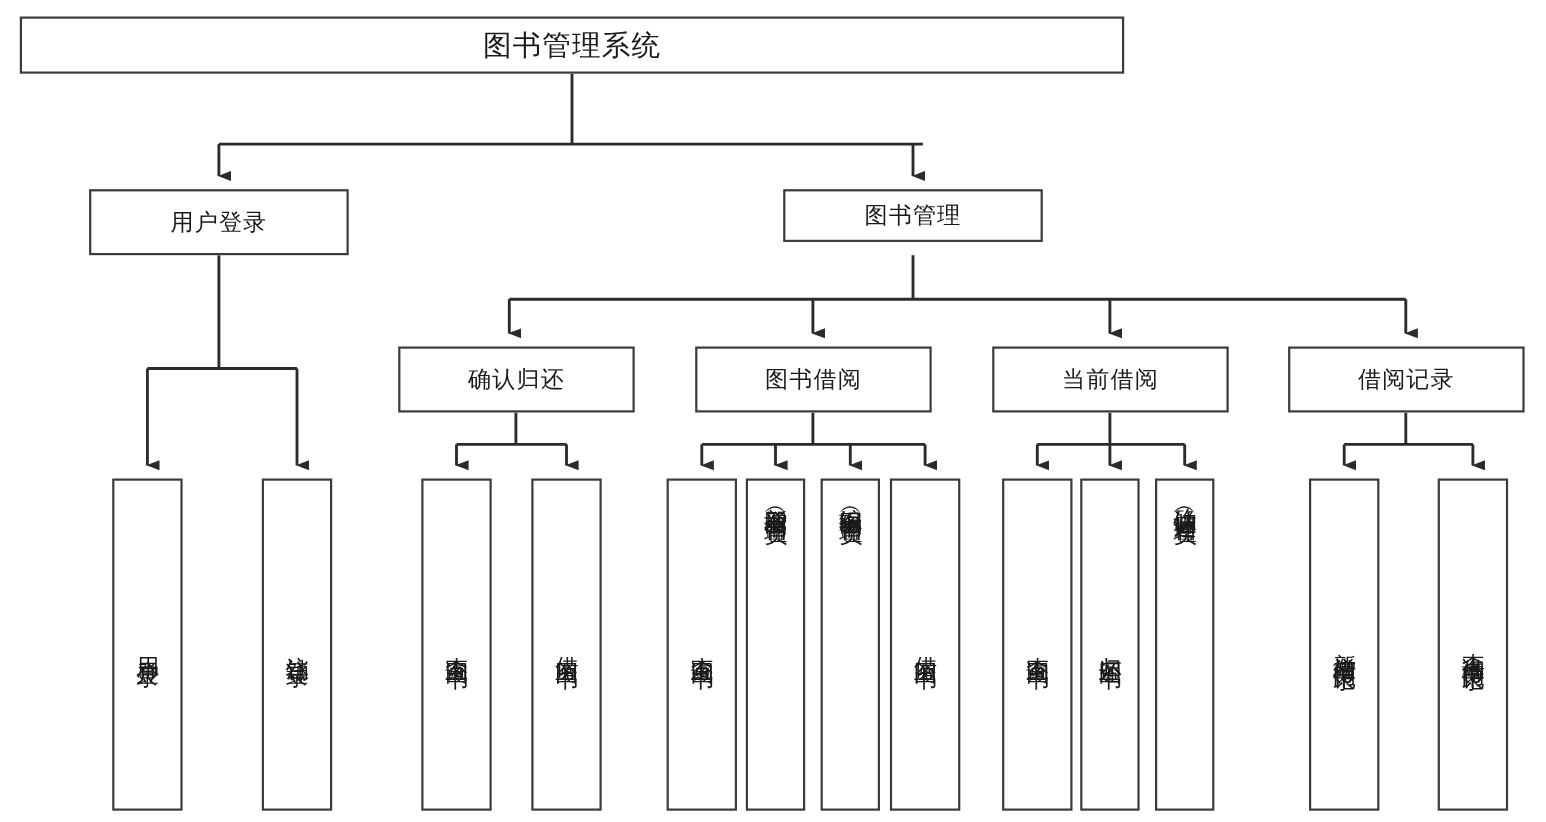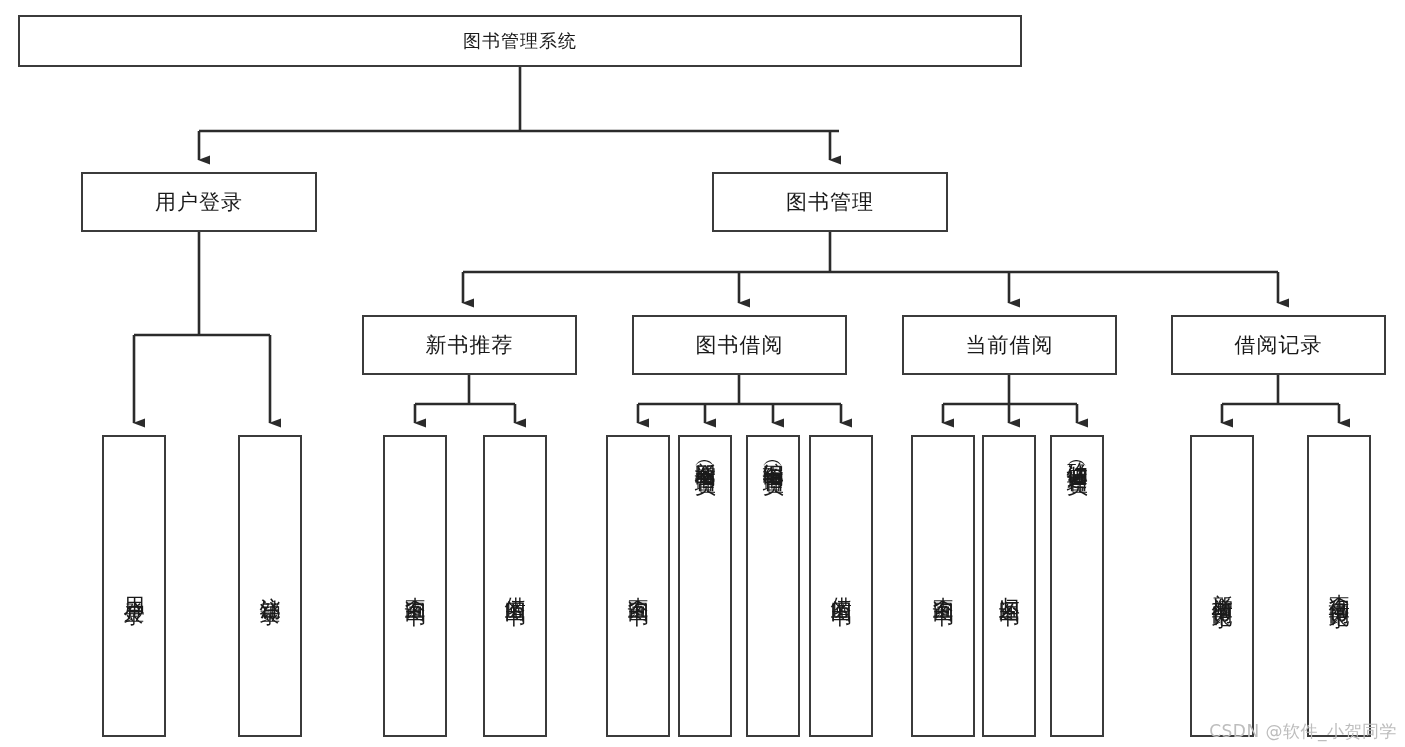--- a/index.html
+++ b/index.html
@@ -36,21 +36,21 @@
     display: flex;
     align-items: center;
     justify-content: center;
     color: #1a1a1a;
   }
   .node.horiz {
     font-size: 21px;
     letter-spacing: 1px;
   }
   .node.root {
-    font-size: 18px;
+    font-size: 26px;
     border-width: 2px;
   }
   .node.vert {
     writing-mode: vertical-rl;
     text-orientation: upright;
     align-items: center;
     justify-content: center;
     font-size: 21px;
     line-height: 1.08;
     letter-spacing: 3px;
@@ -129,26 +129,26 @@
     </g>
   </svg>
 
   <div class="node root horiz" style="left:18px; top:15px; width:1004px; height:52px;">
     <span>图书管理系统</span>
   </div>
 
   <div class="node horiz" style="left:81px; top:172px; width:236px; height:60px;">
     <span>用户登录</span>
   </div>
-  <div class="node horiz" style="left:712px; top:172px; width:236px; height:60px;">
+  <div class="node horiz" style="left:712px; top:172px; width:236px; height:48px;">
     <span>图书管理</span>
   </div>
 
   <div class="node horiz" style="left:362px; top:315px; width:215px; height:60px;">
-    <span>新书推荐</span>
+    <span>确认归还</span>
   </div>
   <div class="node horiz" style="left:902px; top:315px; width:215px; height:60px;">
     <span>当前借阅</span>
   </div>
   <div class="node horiz" style="left:632px; top:315px; width:215px; height:60px;">
     <span>图书借阅</span>
   </div>
   <div class="node horiz" style="left:1171px; top:315px; width:215px; height:60px;text-align:right;">
     <span>借阅记录</span>
   </div>
@@ -190,15 +190,14 @@
     <span>确认归还（管理员）</span>
   </div>
 
   <div class="node vert" style="left:1190px; top:435px; width:64px; height:302px;">
     <span>新增借阅记录</span>
   </div>
   <div class="node vert" style="left:1307px; top:435px; width:64px; height:302px;">
     <span>查询借阅记录</span>
   </div>
 
-  <div class="watermark">CSDN @软件_小贺同学</div>
 
 </div>
 
 </body></html>

